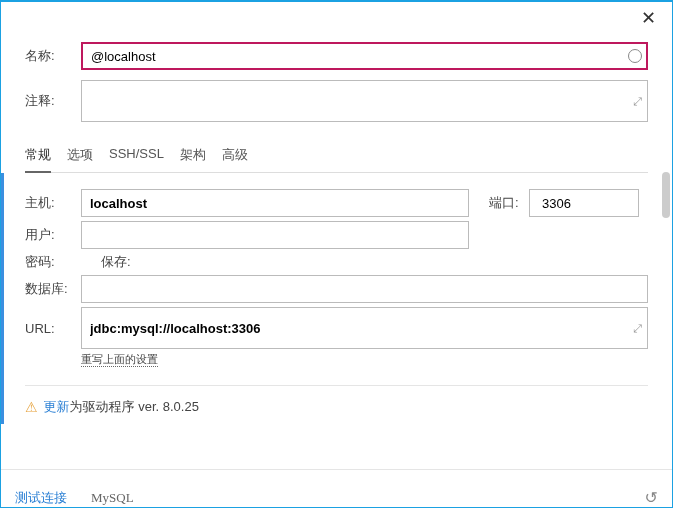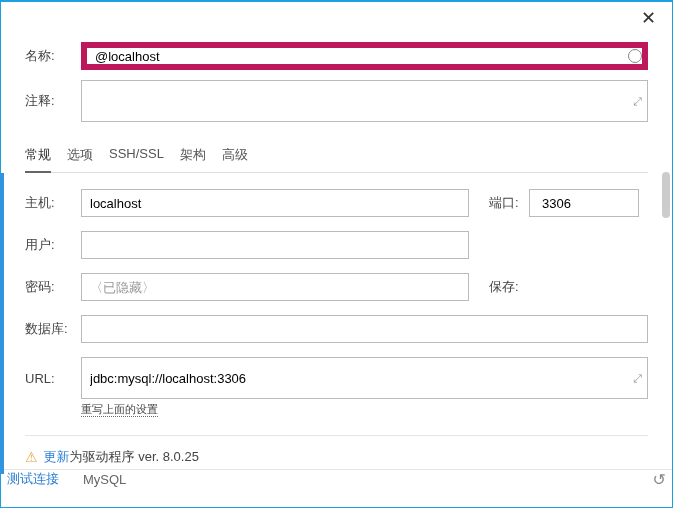--- a/index.html
+++ b/index.html
@@ -49,21 +49,21 @@
   flex-shrink: 0;
 }
 .input-name-wrap {
   flex: 1;
   position: relative;
   display: flex;
 }
 .input-name-wrap input {
   width: 100%;
   height: 28px;
-  border: 6px solid #be185d;
+  border: 2px solid #be185d;
   padding: 2px 24px 2px 8px;
   font-size: 13px;
 }
 .inline-circle {
   position: absolute;
   right: 6px;
   top: 50%;
   transform: translateY(-50%);
   width: 14px;
   height: 14px;
@@ -120,29 +120,30 @@
   position: absolute;
   left: -24px;
   top: -16px;
   bottom: -8px;
   width: 3px;
   background: #3b8fe0;
 }
 .row-main {
   display: flex;
   align-items: center;
-  margin-bottom: 14px;
+  margin-bottom: 4px;
 }
 .row-main .label { width: 56px; }
 .input-main {
   flex: 1;
   height: 28px;
   border: 1px solid #bbb;
   padding: 2px 8px;
   font-size: 13px;
+  font-weight: bold;
 }
 .input-main::placeholder { color: #999; }
 .gap-right { width: 20px; }
 .label-right {
   width: 40px;
   color: #444;
 }
 .input-port {
   width: 110px;
   height: 28px;
@@ -196,23 +197,24 @@
 }
 .driver-link {
   color: #2a7fd4;
   cursor: pointer;
 }
 .driver-text { color: #444; }
 .footer {
   border-top: 1px solid #e5e5e5;
   height: 38px;
   display: flex;
-  align-items: flex-start;
-  padding: 0 6px;
+  align-items: flex-end;
+  padding: 0 14px;
   justify-content: space-between;
+  font-family: Liberation Serif, serif;
 }
 .footer-left {
   display: flex;
   align-items: center;
   gap: 24px;
 }
 .footer-link {
   color: #2a7fd4;
   cursor: pointer;
 }
@@ -286,21 +288,20 @@
         <input class="input-port" type="text" value="3306" style="">
       </div>
 
       <div class="row-main">
         <div class="label">用户:</div>
         <input class="input-main short-input" type="text" value="" style="">
       </div>
 
       <div class="row-main">
         <div class="label">密码:</div>
-        <input class="input-main short-input" type="text" placeholder="〈已隐藏〉" style="">
         <div class="gap-right"></div>
         <div class="label-right">保存:</div>
       </div>
 
       <div class="row-main">
         <div class="label">数据库:</div>
         <input class="input-main" type="text" value="" style="">
       </div>
 
       <div class="row-main url-row">

